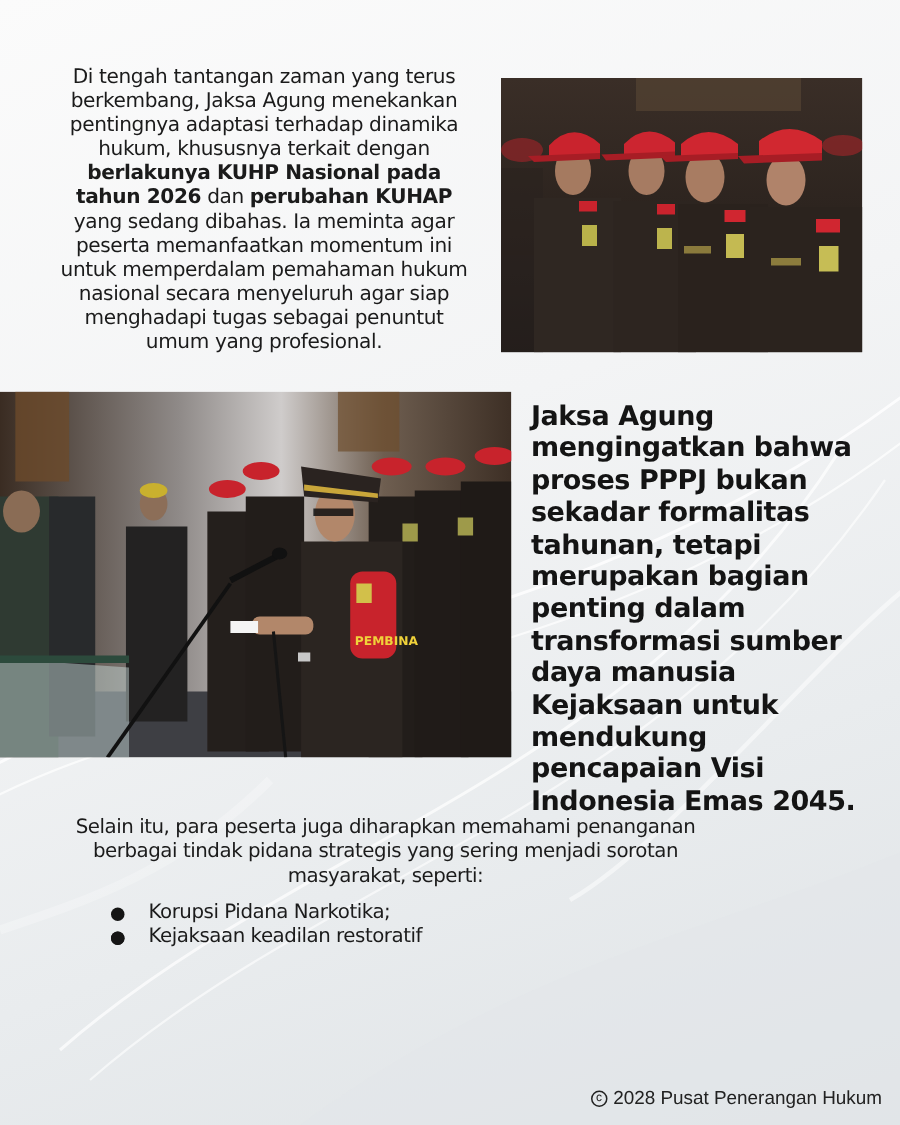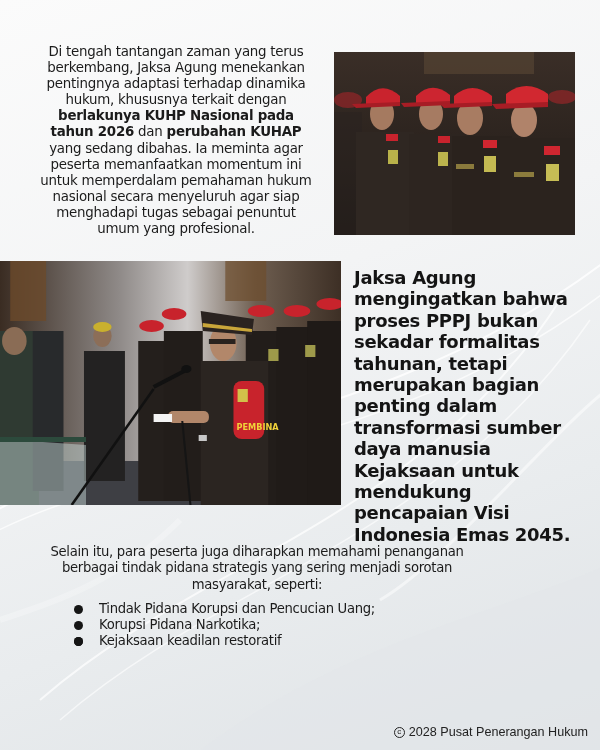--- a/index.html
+++ b/index.html
@@ -189,21 +189,20 @@
       <line x1="178" y1="160" x2="186" y2="244" stroke="#151515" stroke-width="2"></line>
     </g>
   </svg>
 </div>
 
 <div class="quote">Jaksa Agung mengingatkan bahwa proses PPPJ bukan sekadar formalitas tahunan, tetapi merupakan bagian penting dalam transformasi sumber daya manusia Kejaksaan untuk mendukung pencapaian Visi Indonesia Emas 2045.</div>
 
 <div class="para2">Selain itu, para peserta juga diharapkan memahami penanganan berbagai tindak pidana strategis yang sering menjadi sorotan masyarakat, seperti:</div>
 
 <ul class="bullets">
-  <li><span class="dot"></span><span>Tindak Pidana Korupsi dan Pencucian Uang;</span></li>
   <li><span class="dot"></span><span>Korupsi Pidana Narkotika;</span></li>
   <li><span class="dot"></span></li>
   <li><span class="dot"></span><span>Kejaksaan keadilan restoratif</span></li>
 </ul>
 
 <div class="footer">
   <span class="copy-icon">c</span>
   <span>2028 Pusat Penerangan Hukum</span>
 </div>
 

